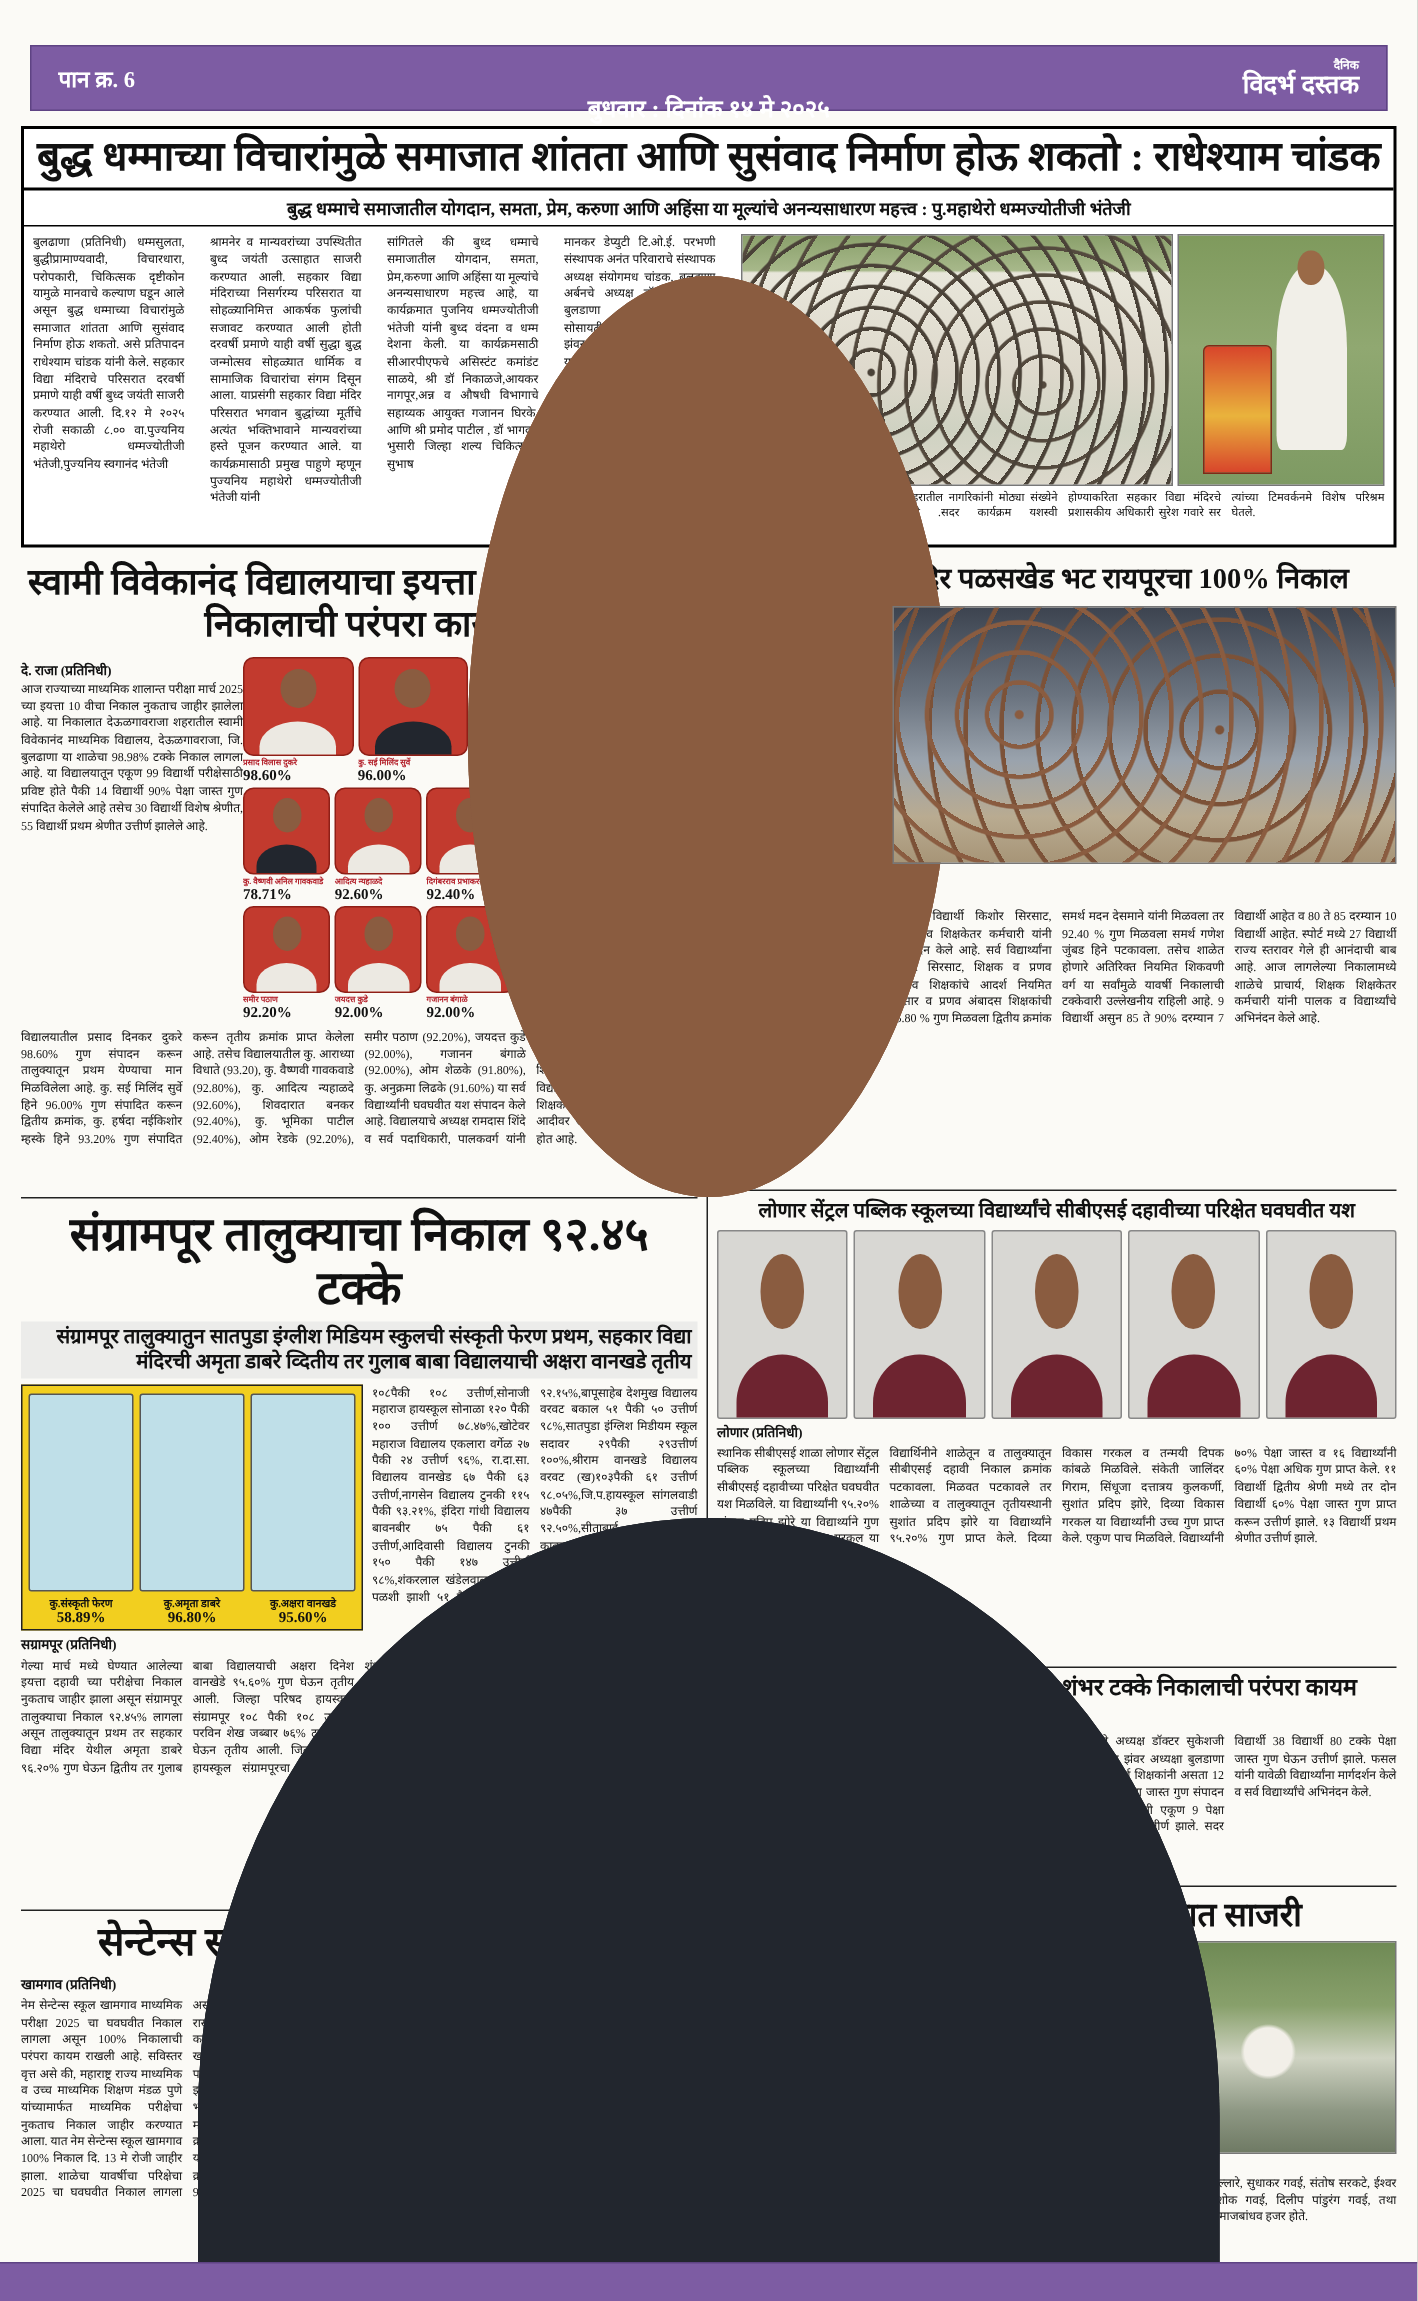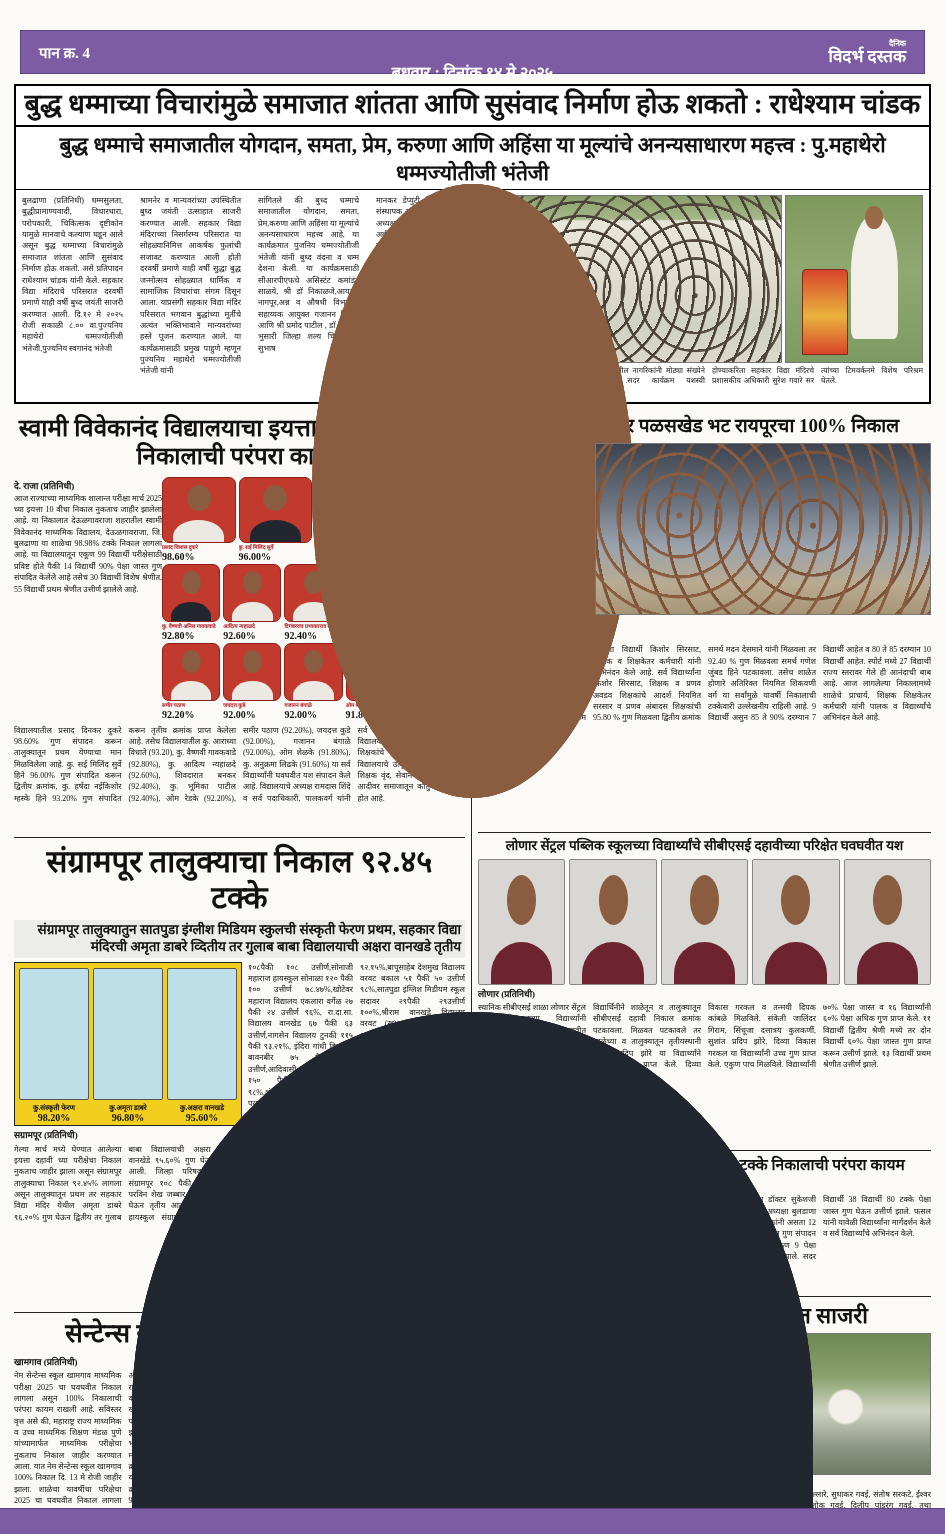--- a/index.html
+++ b/index.html
@@ -9,21 +9,21 @@
   
   .topbar{margin:30px 20px 0;background:#7d5ca3;color:#fff;height:44px;display:flex;align-items:center;padding:0 18px;border:1px solid #5e4383;}
   .topbar .pageno{font-weight:bold;font-size:15px;width:220px;}
   .topbar .date{flex:1;text-align:center;font-weight:bold;font-size:16px;margin-top:39px;}
   .topbar .masthead{width:220px;text-align:right;line-height:1;}
   .topbar .masthead .small{display:block;font-size:8px;font-weight:bold;}
   .topbar .masthead .big{display:block;font-size:17px;font-weight:bold;}
   
   .lead{margin:10px 14px 0;border:2px solid #000;background:#fff;}
   .lead h1{font-size:27px;text-align:center;font-weight:bold;padding:3px 6px 5px;border-bottom:2px solid #000;line-height:1.15;}
-  .lead h2{font-size:21px;text-align:center;font-weight:bold;padding:3px 22px;border-bottom:1.5px solid #000;}
+  .lead h2{font-size:12px;text-align:center;font-weight:bold;padding:3px 22px;border-bottom:1.5px solid #000;}
   .lead-body{display:flex;padding:5px 6px 4px;gap:17px;height:212px;}
   .lead-col{width:101px;font-size:8px;line-height:1.4;text-align:justify;overflow:hidden;}
   .lead-right{flex:1;display:flex;flex-direction:column;}
   .lead-photos{display:flex;gap:3px;height:168px;}
   .photo{border:1px solid #777;overflow:hidden;position:relative;}
   .ph-crowd{flex:2.1;background:
      radial-gradient(circle at 15% 78%,#e8e4da 0 8%,transparent 9%),
      repeating-radial-gradient(circle at 30% 55%,#4a4238 0 2px,transparent 3px 14px),
      repeating-radial-gradient(circle at 70% 60%,#544a3e 0 2px,transparent 3px 18px),
      linear-gradient(180deg,#8aa06b 0%,#a7b88a 14%,#e8e6da 15%,#ded9cc 55%,#cfd2c2 78%,#dcd8cb 100%);}
@@ -100,21 +100,21 @@
   .sak-body{column-count:3;column-gap:7px;height:66px;margin-top:3px;}
   
   .bottombar{position:absolute;left:0;right:0;bottom:0;height:26px;background:#7d5ca3;border-top:1px solid #5e4383;}
 </style>
 </head>
 <body>
 
 <div class="page">
 
   <div class="topbar">
-    <span class="pageno">पान क्र. 4</span>
+    <span class="pageno">पान क्र. 6</span>
     <span class="date">बुधवार : दिनांक १४ मे २०२५</span>
     <span class="masthead">
       <span class="small">दैनिक</span>
       <span class="big">विदर्भ दस्तक</span>
     </span>
   </div>
 
   <div class="lead">
     <h1>बुद्ध धम्माच्या विचारांमुळे समाजात शांतता आणि सुसंवाद निर्माण होऊ शकतो : राधेश्याम चांडक</h1>
     <h2>बुद्ध धम्माचे समाजातील योगदान, समता, प्रेम, करुणा आणि अहिंसा या मूल्यांचे अनन्यसाधारण महत्त्व : पु.महाथेरो धम्मज्योतीजी भंतेजी</h2>
@@ -168,21 +168,21 @@
               <div class="vcard">
                   <div class="pic p-maroon"></div>
                   <div class="vname">कु. हर्षदा नईकिशोर म्हस्के</div>
                   <div class="vpct">93.20%</div>
                 </div>
             </div>
             <div class="vrow vrow2">
               <div class="vcard">
                   <div class="pic"></div>
                   <div class="vname">कु. वैष्णवी अनिल गावकवाडे</div>
-                  <div class="vpct">92.80%</div>
+                  <div class="vpct">78.71%</div>
                 </div>
               <div class="vcard">
                   <div class="pic p-white"></div>
                   <div class="vname">आदित्य न्यहाळदे</div>
                   <div class="vpct">92.60%</div>
                 </div>
               <div class="vcard">
                   <div class="pic p-white"></div>
                   <div class="vname">दिगंबरराव प्रभाकरराव बनकर</div>
                   <div class="vpct">92.40%</div>
@@ -231,21 +231,21 @@
       </div>
 
       <div class="art san">
         <h3>संग्रामपूर तालुक्याचा निकाल ९२.४५ टक्के</h3>
         <h4>संग्रामपूर तालुक्यातुन सातपुडा इंग्लीश मिडियम स्कुलची संस्कृती फेरण प्रथम, सहकार विद्या मंदिरची अमृता डाबरे व्दितीय तर गुलाब बाबा विद्यालयाची अक्षरा वानखडे तृतीय</h4>
         <div class="san-top">
           <div class="yellowbox">
             <div class="scard">
                 <div class="pic"></div>
                 <div class="sname">कु.संस्कृती फेरण</div>
-                <div class="spct">98.20%</div>
+                <div class="spct">58.89%</div>
               </div>
             <div class="scard">
                 <div class="pic"></div>
                 <div class="sname">कु.अमृता डाबरे</div>
                 <div class="spct">96.80%</div>
               </div>
             <div class="scard">
                 <div class="pic"></div>
                 <div class="sname">कु.अक्षरा वानखडे</div>
                 <div class="spct">95.60%</div>

